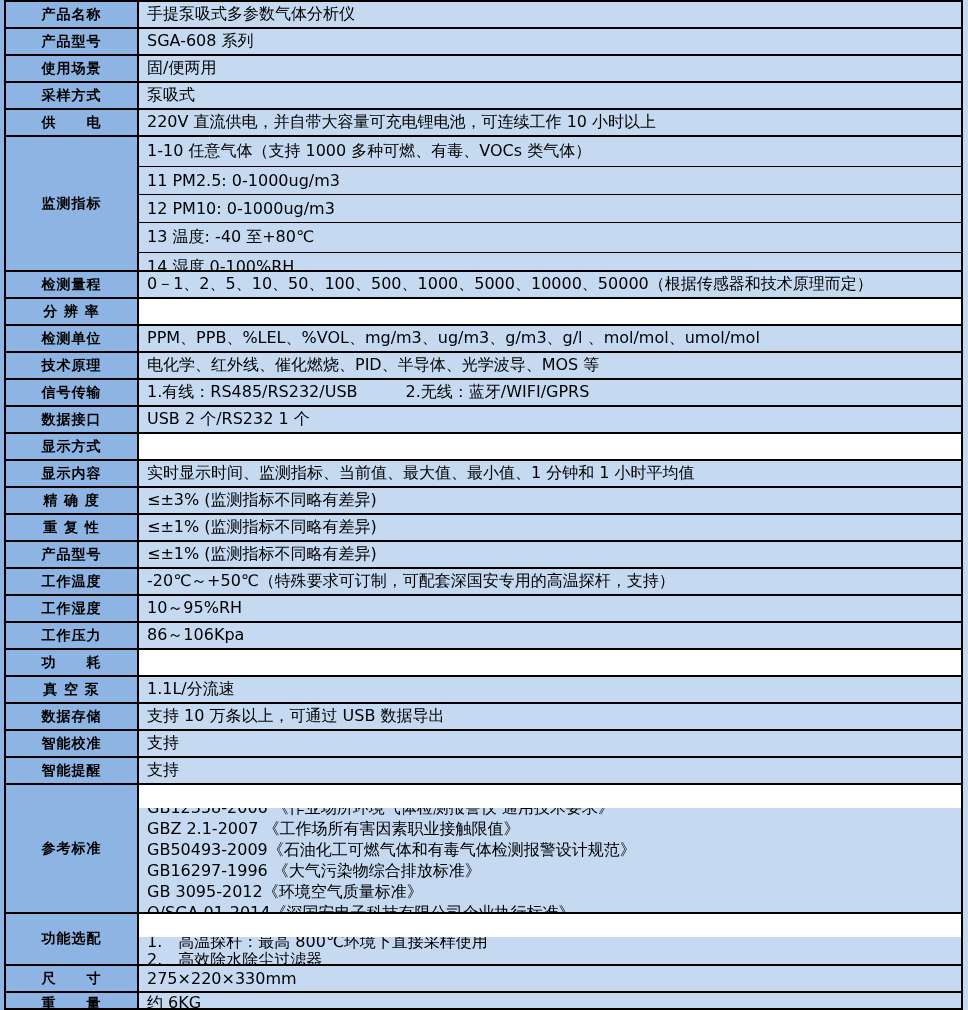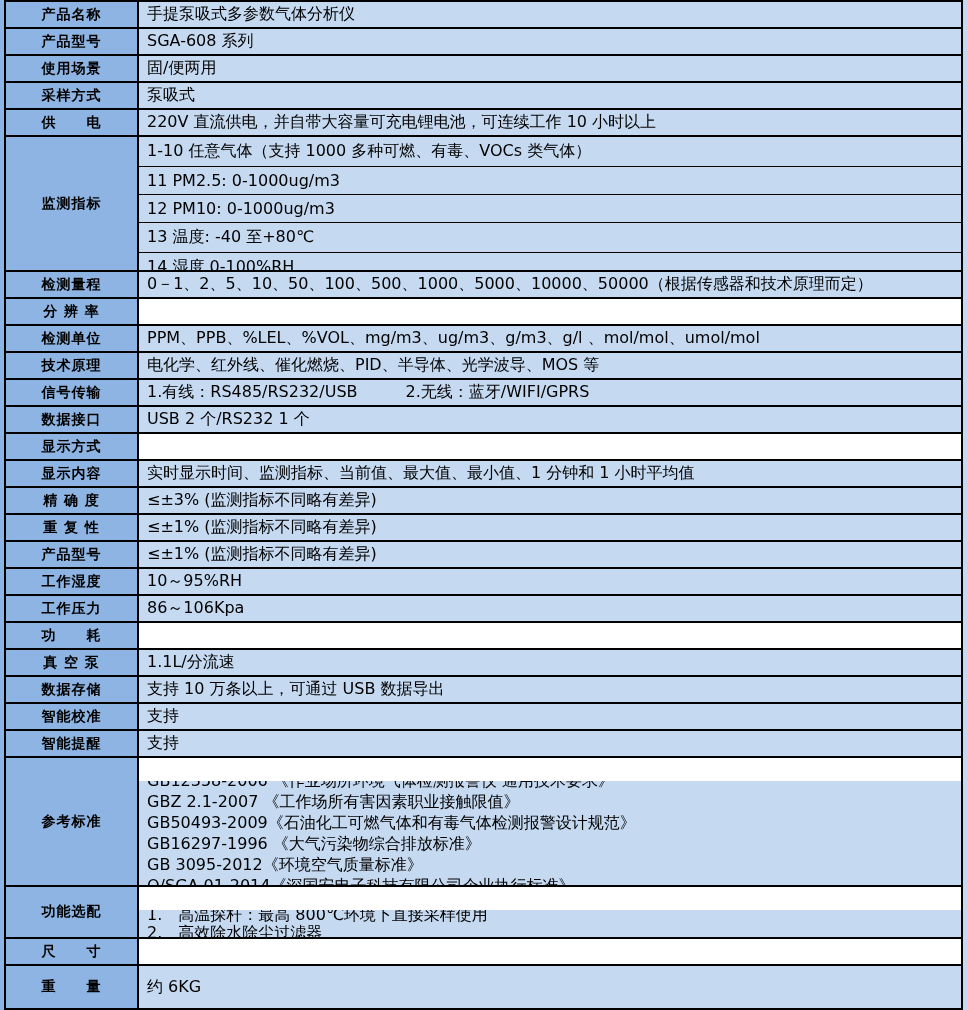--- a/index.html
+++ b/index.html
@@ -133,20 +133,24 @@
     <div class="row">
       <div class="lbl">重 复 性</div>
       <div class="val">≤±1% (监测指标不同略有差异)</div>
     </div>
 
     <div class="row">
       <div class="lbl">产品型号</div>
       <div class="val">≤±1% (监测指标不同略有差异)</div>
     </div>
 
+    <div class="row">
+      <div class="lbl">工作温度</div>
+      <div class="val">-20℃～+50℃（特殊要求可订制，可配套深国安专用的高温探杆，支持）</div>
+    </div>
 
     <div class="row">
       <div class="lbl">工作湿度</div>
       <div class="val">10～95%RH</div>
     </div>
 
     <div class="row">
       <div class="lbl">工作压力</div>
       <div class="val">86～106Kpa</div>
     </div>
@@ -190,20 +194,21 @@
     <div class="row h-options">
       <div class="lbl">功能选配</div>
       <div class="val lines">
         <div class="line">1.　高温探杆：最高 800℃环境下直接采样使用</div>
         <div class="line">2.　高效除水除尘过滤器</div>
       </div>
     </div>
 
     <div class="row">
       <div class="lbl">尺　　寸</div>
+      <div class="val">275×220×330mm</div>
     </div>
 
     <div class="row">
       <div class="lbl">重　　量</div>
       <div class="val">约 6KG</div>
     </div>
 
   </div>
 
   <div class="strip-r"></div>

